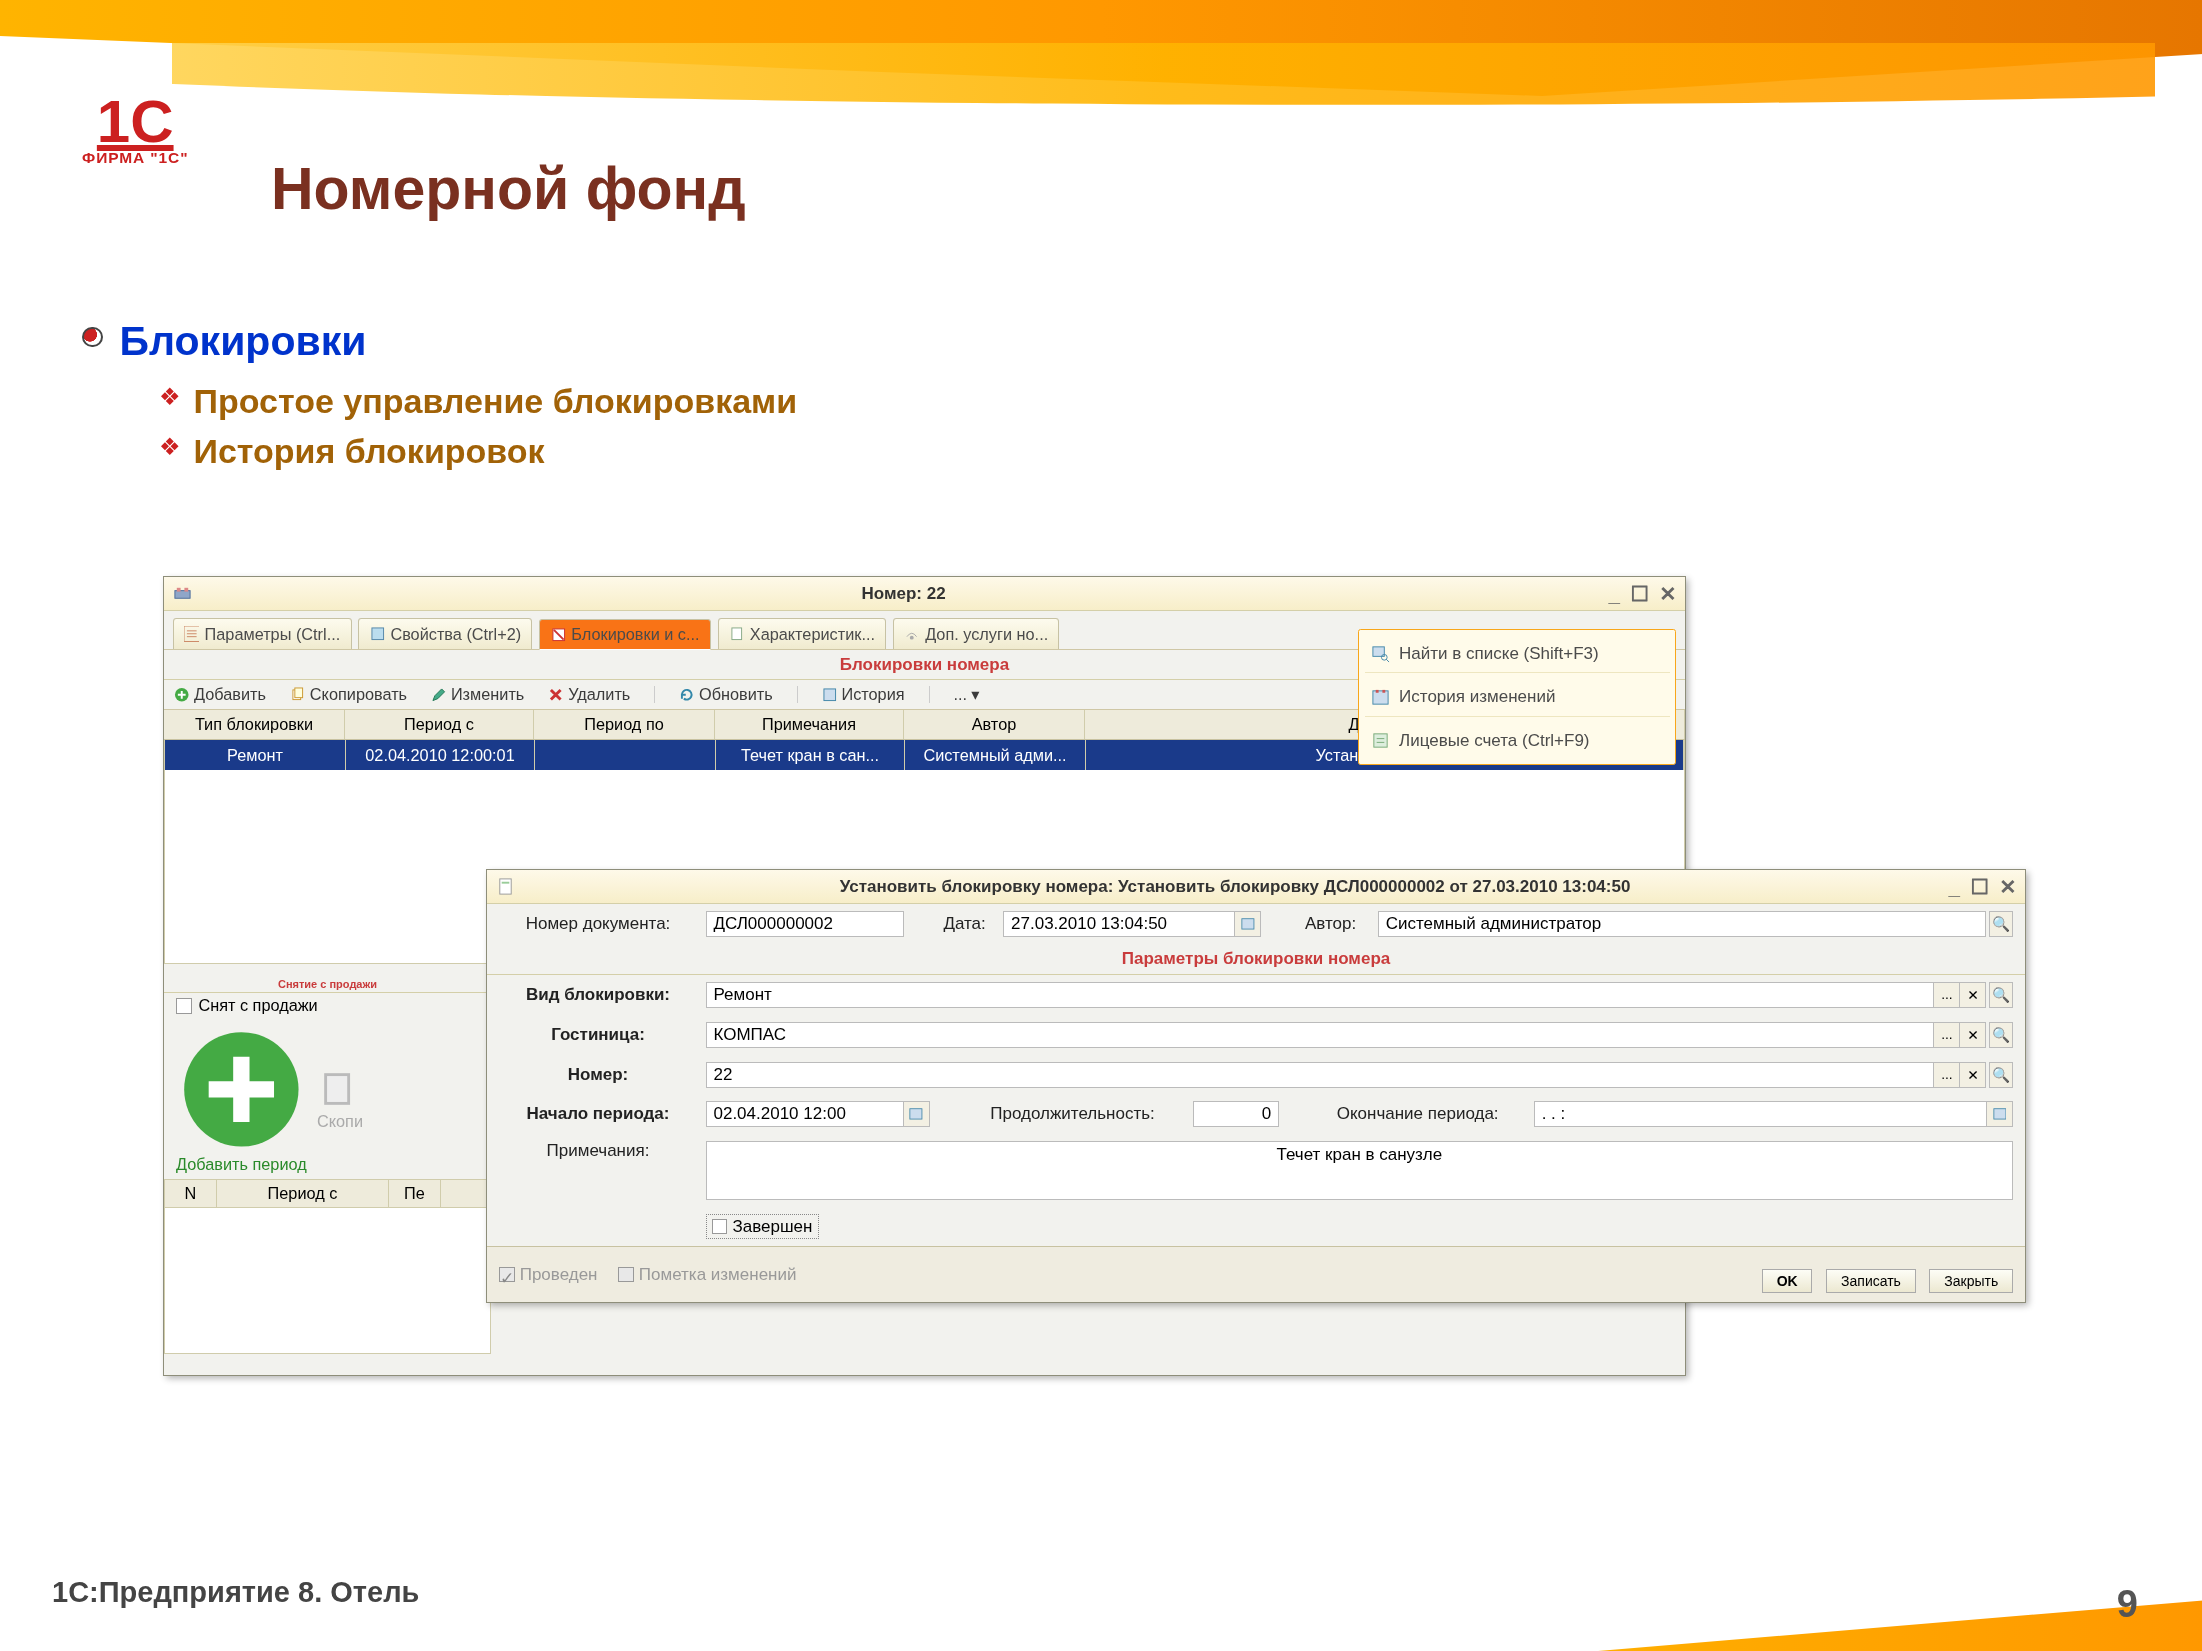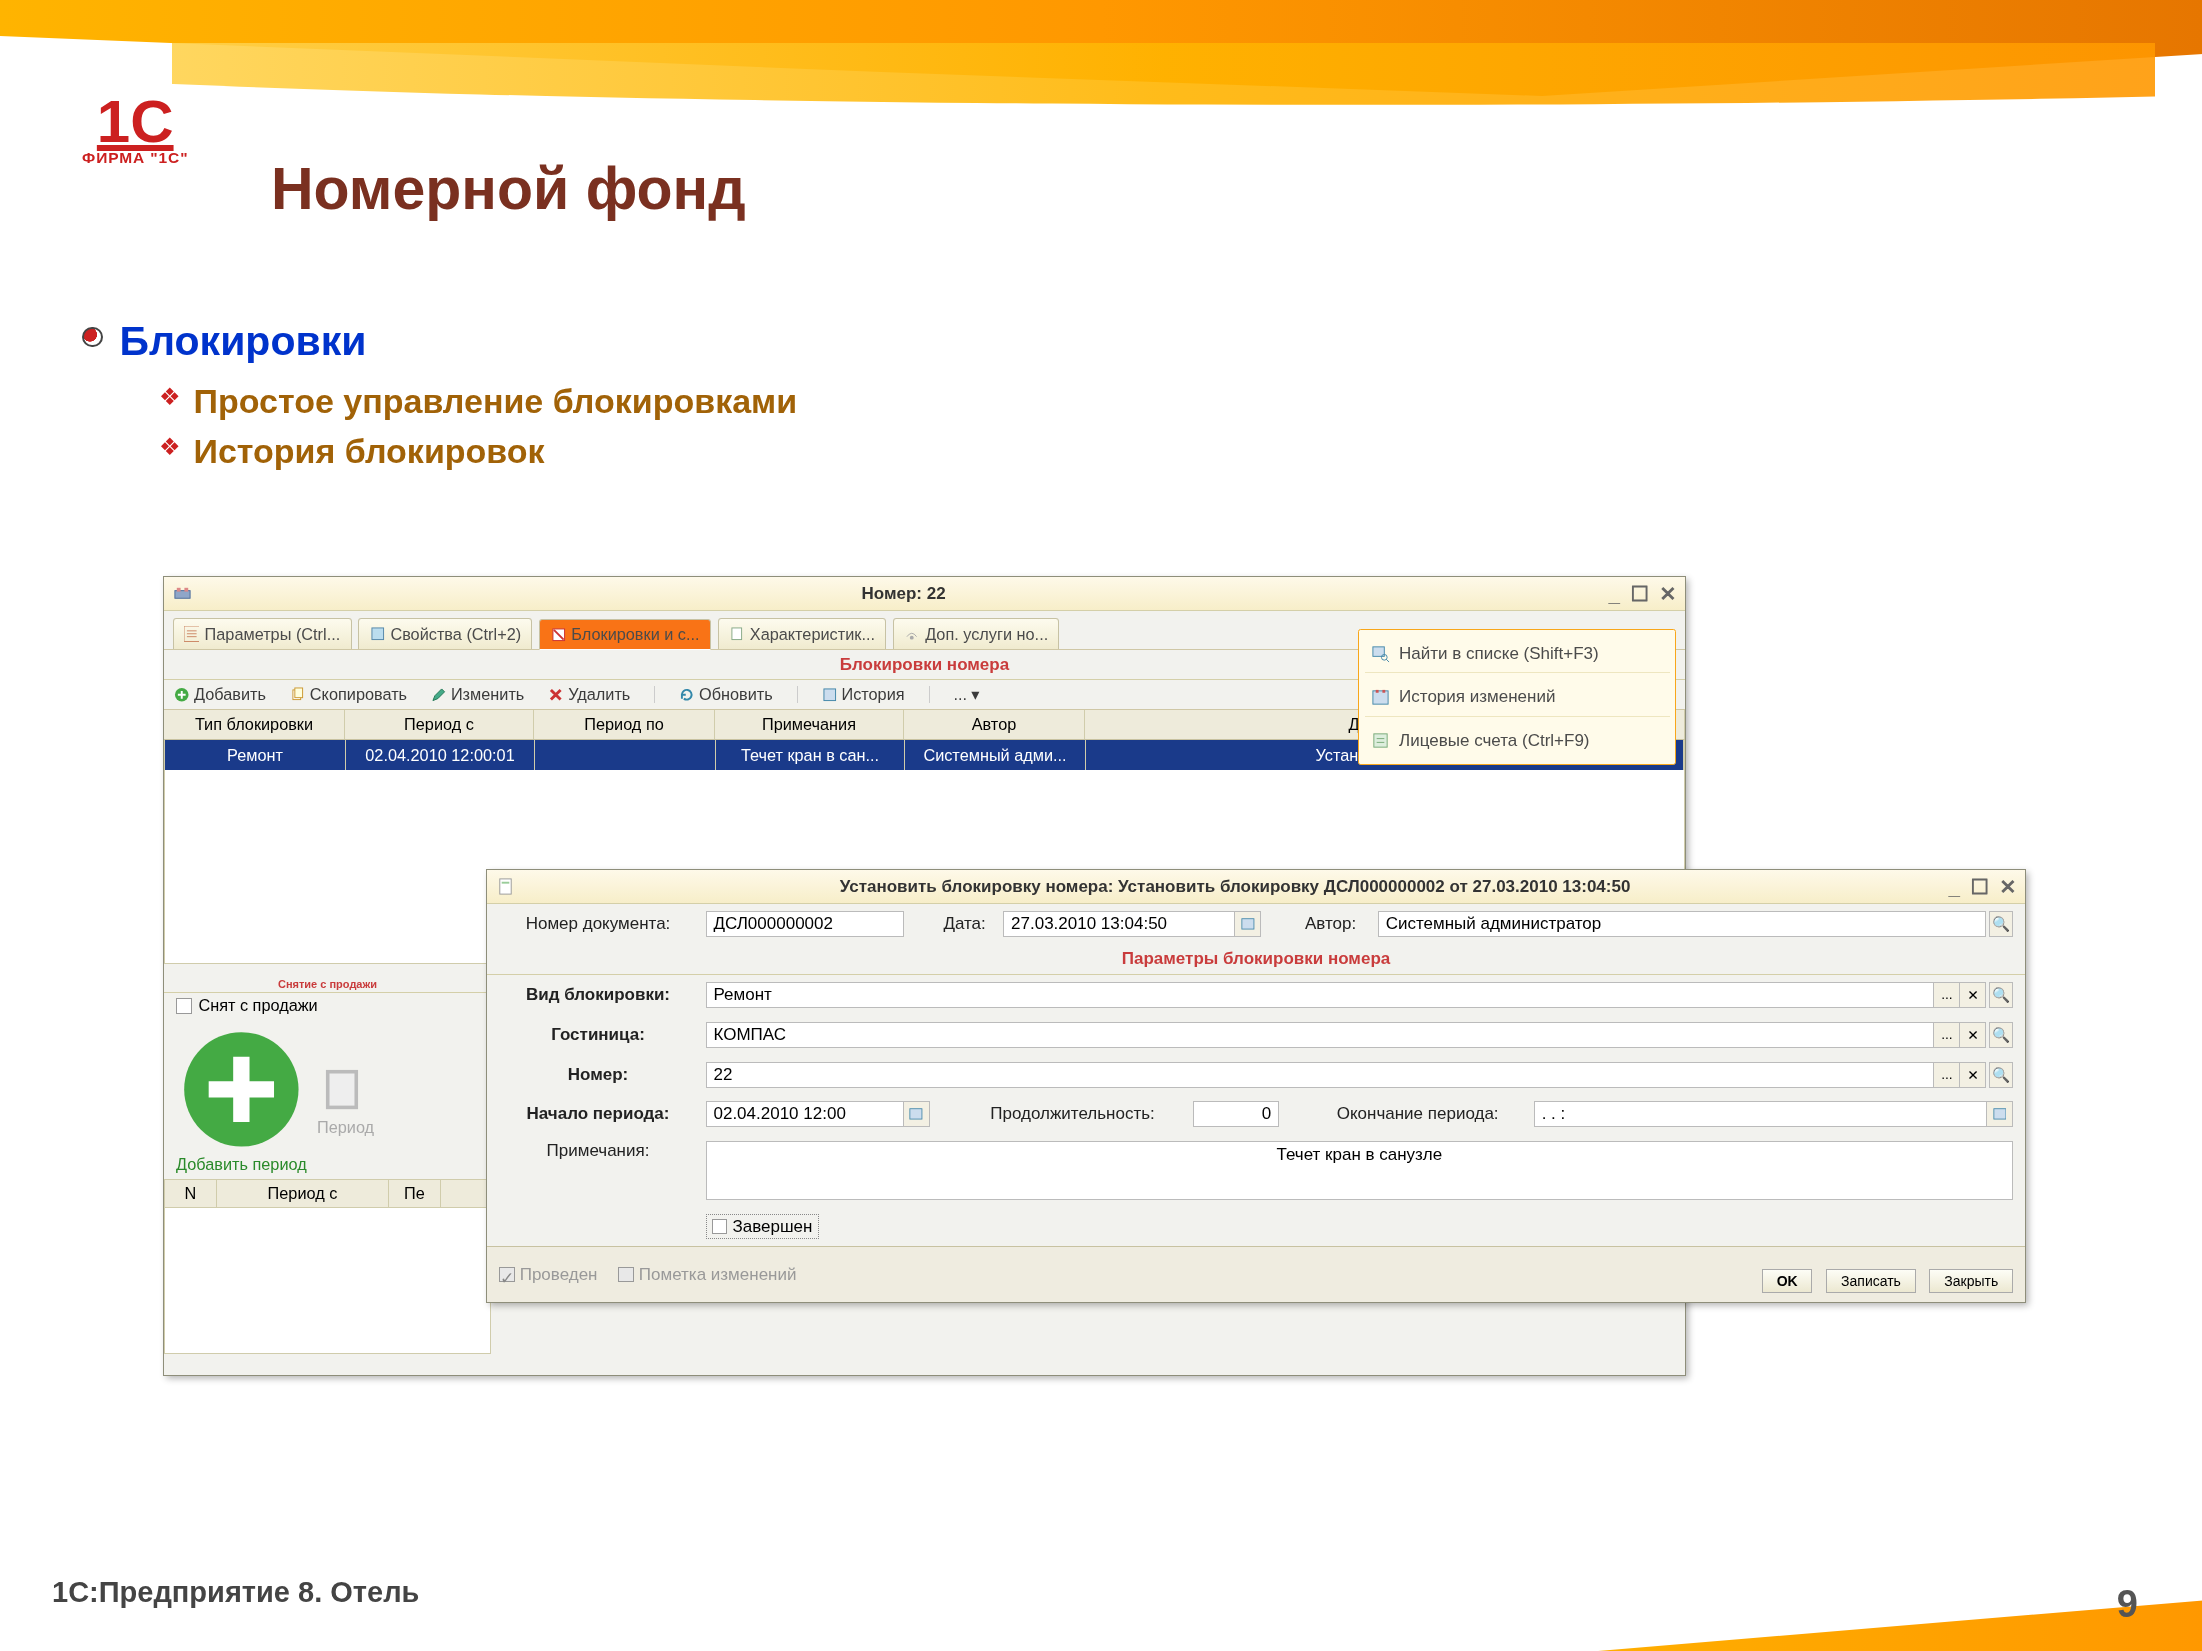--- a/index.html
+++ b/index.html
@@ -303,21 +303,21 @@
             <span class="checkbox"></span>
             <span>Снят с продажи</span>
           </div>
           <div class="small-toolbar">
             <span class="green tb"><svg class="ic" viewBox="0 0 16 16">
                   <circle cx="8" cy="8" r="7" fill="#4a4"></circle>
                   <path d="M8 4v8M4 8h8" stroke="#fff" stroke-width="2"></path>
                 </svg><span>Добавить период</span></span>
             <span class="gray tb"><svg class="ic" viewBox="0 0 16 16">
                   <rect x="3" y="3" width="8" height="10" fill="#eee" stroke="#bbb"></rect>
-                </svg><span>Период</span></span>
+                </svg><span>Скопи</span></span>
           </div>
           <div class="small-grid-head">
             <div>N</div>
             <div>Период с</div>
             <div>Пе</div>
           </div>
           <div class="small-grid-body"></div>
         </div>
       </div>
     </div>

